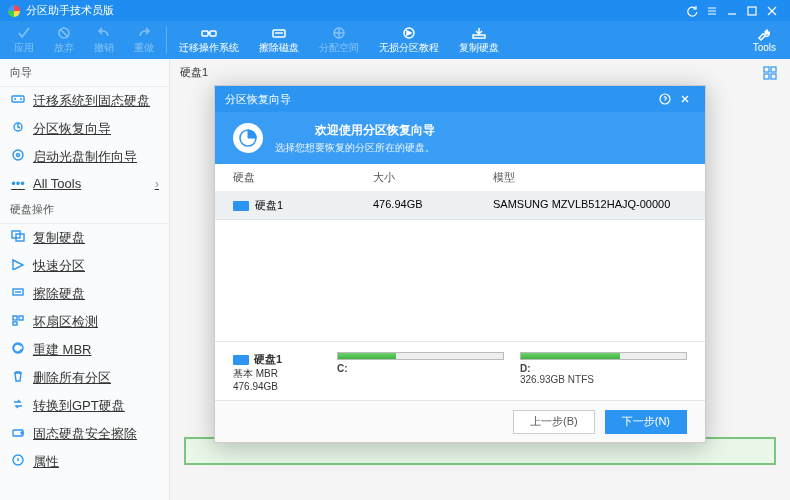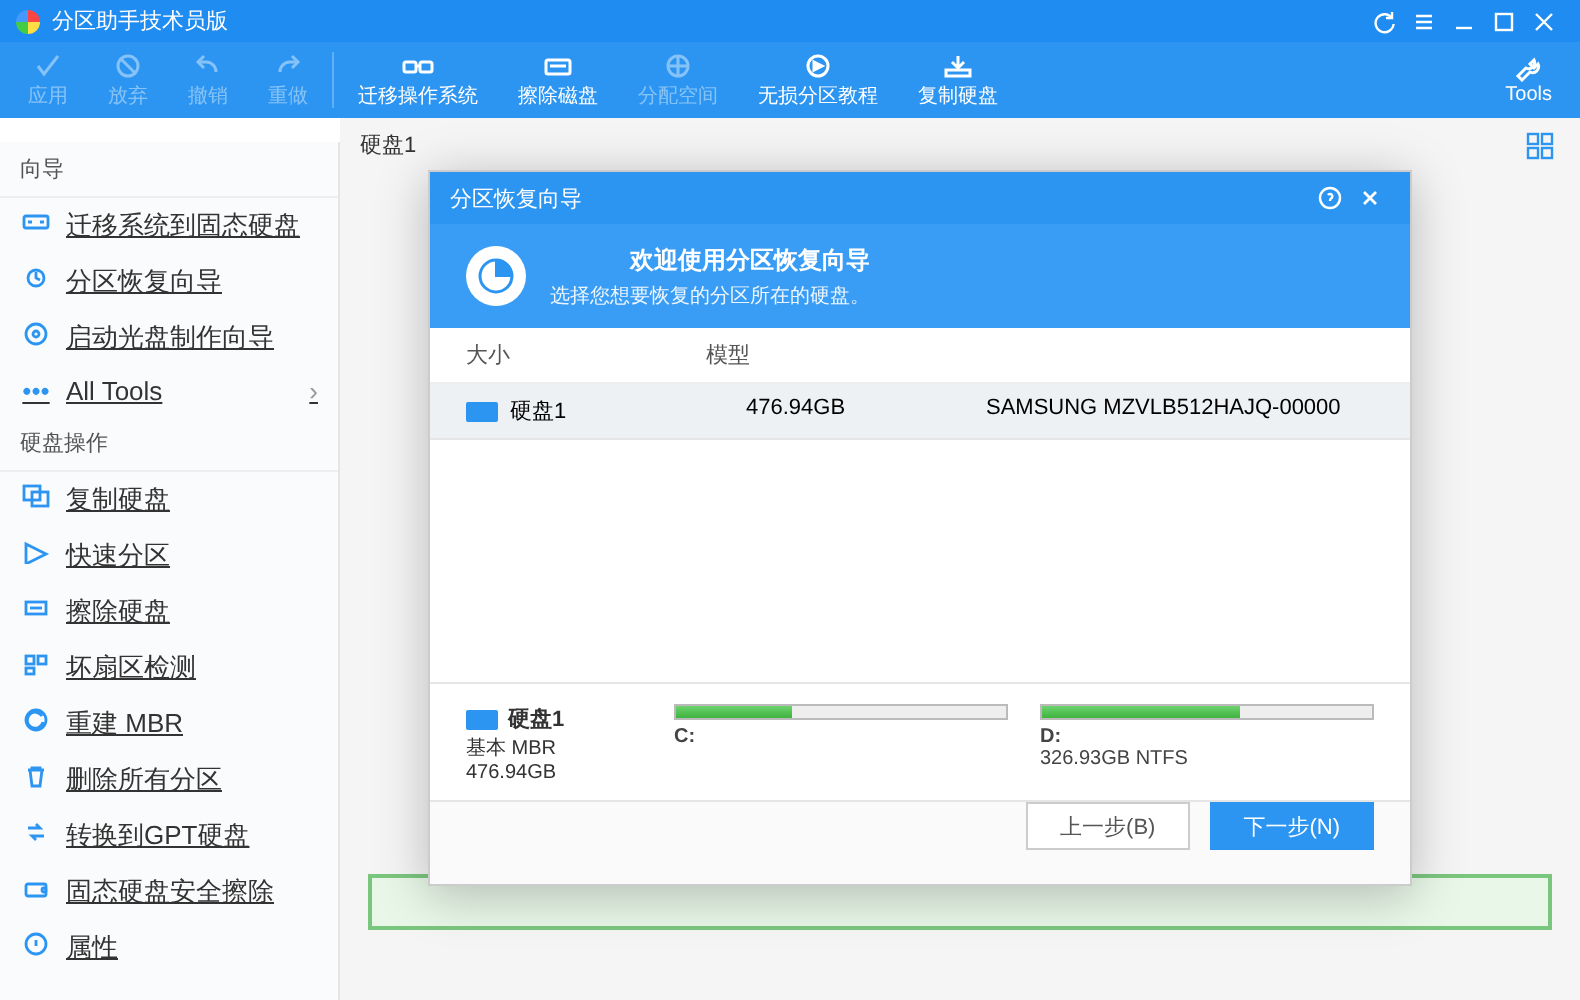--- a/index.html
+++ b/index.html
@@ -13,21 +13,21 @@
 
 .toolbar { height: 38px; background: #2c95f2; display: flex; align-items: center; padding: 0 4px; color: #cfe7fc; }
 .toolbar .tb { display: flex; flex-direction: column; align-items: center; justify-content: center; padding: 0 10px; height: 38px; cursor: pointer; font-size: 10px; }
 .toolbar .tb.disabled { opacity: .55; }
 .toolbar .tb.active { color: #fff; }
 .toolbar .sep { width: 1px; height: 28px; background: rgba(255,255,255,.25); margin: 0 2px; }
 .toolbar .tb svg { width: 16px; height: 14px; margin-bottom: 1px; stroke: currentColor; fill: none; stroke-width: 1.5; }
 .toolbar .spacer { flex: 1; }
 
 .main { display: flex; height: calc(500px - 21px - 38px); }
-.sidebar { width: 170px; background: #fafbfc; border-right: 1px solid #e5e5e5; overflow: hidden; margin-top: 12px; }
+.sidebar { width: 170px; background: #fafbfc; border-right: 1px solid #e5e5e5; overflow: hidden; }
 .sidebar .sh { padding: 6px 10px; color: #555; font-size: 11px; border-bottom: 1px solid #eee; }
 .sidebar .si { display: flex; align-items: flex-start; padding: 5px 10px; color: #333; cursor: pointer; font-size: 13px; text-decoration: underline; }
 .sidebar .si .ico { width: 16px; height: 14px; margin-right: 7px; display: flex; align-items: center; justify-content: center; }
 .sidebar .si .ico svg { width: 14px; height: 12px; stroke: #2c95f2; fill: none; stroke-width: 1.4; }
 .sidebar .chev { margin-left: auto; color: #999; }
 
 .content { flex: 1; background: #f5f5f5; position: relative; padding: 6px 10px; }
 .content .disk-crumb { font-size: 11px; color: #333; margin-bottom: 8px; display: flex; align-items: center; }
 .content .view-ico { position: absolute; top: 6px; right: 12px; width: 16px; height: 16px; }
 .content .bar-preview { position: absolute; left: 14px; right: 14px; top: 378px; height: 28px; border: 2px solid #7bc67e; background: #e8f7e8; }
@@ -47,21 +47,21 @@
 .modal .mtable .tr { background: #eef1f3; cursor: pointer; }
 .modal .mtable .c1 { width: 140px; display: flex; align-items: center; gap: 6px; }
 .modal .mtable .c2 { width: 120px; }
 .modal .mtable .c3 { flex: 1; }
 .modal .mparts { margin-top: auto; border-top: 1px solid #e5e5e5; padding: 10px 18px 8px; display: flex; gap: 16px; }
 .modal .mparts .disk { width: 88px; font-size: 10px; color: #333; }
 .modal .mparts .disk .dn { font-weight: bold; font-size: 11px; display: flex; align-items: center; gap: 5px; }
 .modal .mparts .part { flex: 1; font-size: 10px; color: #444; }
 .modal .mparts .pbar { height: 8px; border: 1px solid #bbb; background: #eee; margin-bottom: 3px; position: relative; overflow: hidden; }
 .modal .mparts .pbar .fill { position: absolute; top: 0; bottom: 0; left: 0; background: linear-gradient(#6ed36e,#3fb33f); }
-.modal .mfoot { height: 42px; border-top: 1px solid #e5e5e5; display: flex; justify-content: flex-end; gap: 10px; padding: 0 18px; background: #fafafa; }
+.modal .mfoot { height: 42px; border-top: 1px solid #e5e5e5; display: flex; align-items: center; justify-content: flex-end; gap: 10px; padding: 0 18px; background: #fafafa; }
 .modal .mfoot button { height: 24px; padding: 0 16px; font-size: 11px; border: 1px solid #ccc; background: #fff; color: #555; cursor: pointer; }
 .modal .mfoot button.primary { background: #2c95f2; border-color: #2c95f2; color: #fff; }
 
 .disk-ico { width: 16px; height: 10px; background: #2c95f2; border-radius: 1px; display: inline-block; }
 </style>
 </head>
 <body>
 
 <div class="titlebar">
   <div class="logo"></div>
@@ -321,20 +321,21 @@
           <path d="M9 1a8 8 0 0 1 8 8H9z" fill="#2c95f2"></path>
         </svg>
       </div>
     <div>
       <div class="ht">欢迎使用分区恢复向导</div>
       <div class="hs">选择您想要恢复的分区所在的硬盘。</div>
     </div>
   </div>
   <div class="mtable">
     <div class="th">
+      <div class="c1">硬盘</div>
       <div class="c2">大小</div>
       <div class="c3">模型</div>
     </div>
     <div class="tr">
       <div class="c1">
           <span class="disk-ico"></span>
           <span>硬盘1</span>
         </div>
       <div class="c2">476.94GB</div>
       <div class="c3">SAMSUNG MZVLB512HAJQ-00000</div>

